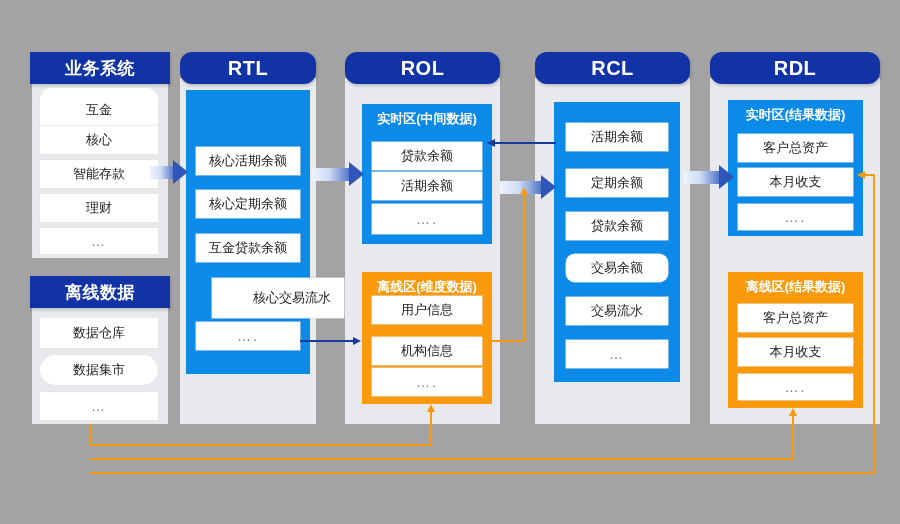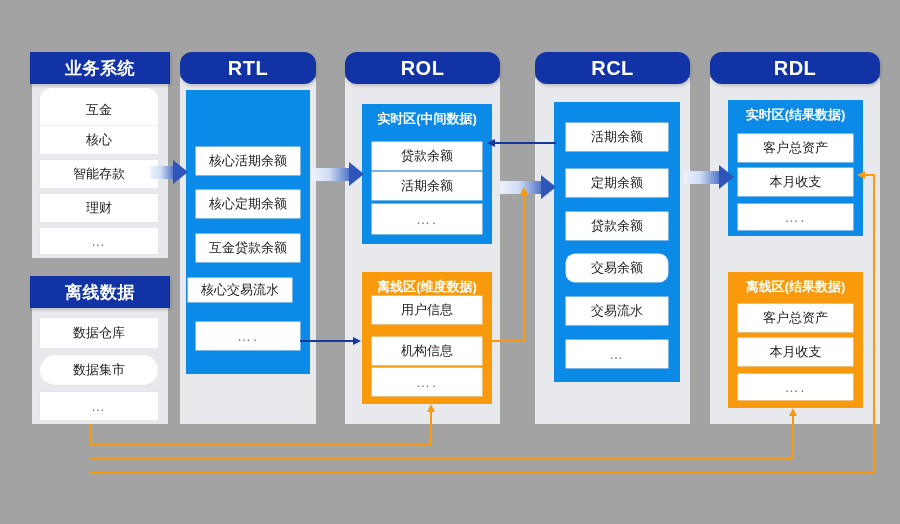--- a/index.html
+++ b/index.html
@@ -93,21 +93,21 @@
   <div class="cell" style="left:40px;top:355px;width:118px;height:30px;border-radius:15px;">数据集市</div>
   <div class="cell dots" style="left:40px;top:392px;width:118px;height:28px;">…</div>
 
   <div class="panel" style="left:180px;top:78px;width:136px;height:346px;"></div>
   <div class="hdr en" style="left:180px;top:52px;width:136px;height:32px;">RTL</div>
 
   <div class="group blue" style="left:186px;top:90px;width:124px;height:284px;"></div>
   <div class="cell" style="left:196px;top:147px;width:104px;height:28px;">核心活期余额</div>
   <div class="cell" style="left:196px;top:190px;width:104px;height:28px;">核心定期余额</div>
   <div class="cell" style="left:196px;top:234px;width:104px;height:28px;">互金贷款余额</div>
-  <div class="cell" style="left:188px;top:278px;width:104px;height:24px;">核心交易流水</div>
+  <div class="cell" style="left:212px;top:278px;width:104px;height:40px;padding-left:28px;">核心交易流水</div>
   <div class="cell dots" style="left:196px;top:322px;width:104px;height:28px;">….</div>
 
   <div class="panel" style="left:345px;top:78px;width:155px;height:346px;"></div>
   <div class="hdr en" style="left:345px;top:52px;width:155px;height:32px;">ROL</div>
 
   <div class="group blue" style="left:362px;top:104px;width:130px;height:140px;">
     <div class="gtitle">实时区(中间数据)</div>
   </div>
   <div class="cell" style="left:372px;top:142px;width:110px;height:28px;">贷款余额</div>
   <div class="cell" style="left:372px;top:172px;width:110px;height:28px;">活期余额</div>

